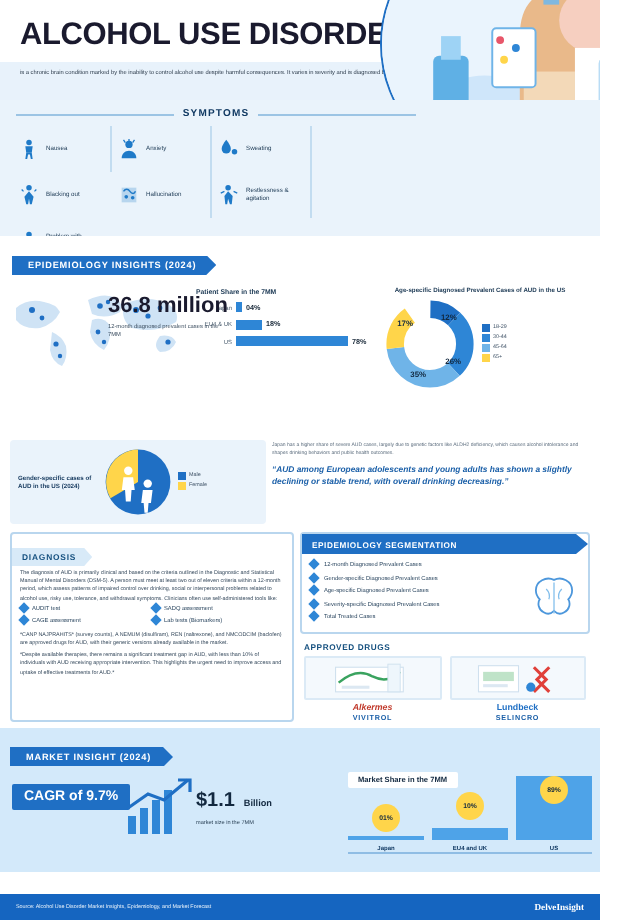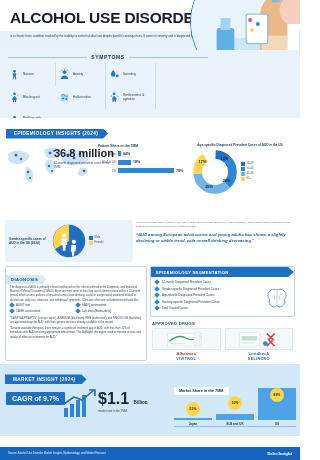--- a/index.html
+++ b/index.html
@@ -137,21 +137,21 @@
     display: inline-block; background: #1f6fc4; color: #fff;
     font-size: 4.6px; font-weight: bold; letter-spacing: 0.4px;
     padding: 2.5px 11px 2.5px 8px; margin-left: 5px;
     clip-path: polygon(0 0, calc(100% - 5px) 0, 100% 50%, calc(100% - 5px) 100%, 0 100%);
   }
   .cagr {
     position: absolute; left: 6px; top: 28px; background: #1f6fc4; color: #fff;
     font-size: 7px; font-weight: bold; padding: 3px 6px; border-radius: 1px;
   }
   .money { position: absolute; left: 98px; top: 26px; }
-  .money-num { font-size: 16px; font-weight: bold; color: #12283f; line-height: 1; }
+  .money-num { font-size: 10px; font-weight: bold; color: #12283f; line-height: 1; }
   .money-unit { font-size: 4.6px; font-weight: bold; color: #12283f; }
   .money-sub { font-size: 2.8px; color: #2d4458; margin-top: 1px; }
   .arrow-chart { position: absolute; left: 62px; top: 24px; width: 36px; height: 30px; }
 
   .mkt-chart { position: absolute; right: 4px; top: 14px; width: 122px; height: 56px; }
   .mkt-title {
     font-size: 3.8px; font-weight: bold; color: #12283f; background: #fff;
     padding: 2px 5px; display: inline-block; border-radius: 1px;
   }
   .mkt-bars { position: absolute; bottom: 8px; left: 0; right: 0; height: 42px; display: flex; align-items: flex-end; gap: 4px; }

